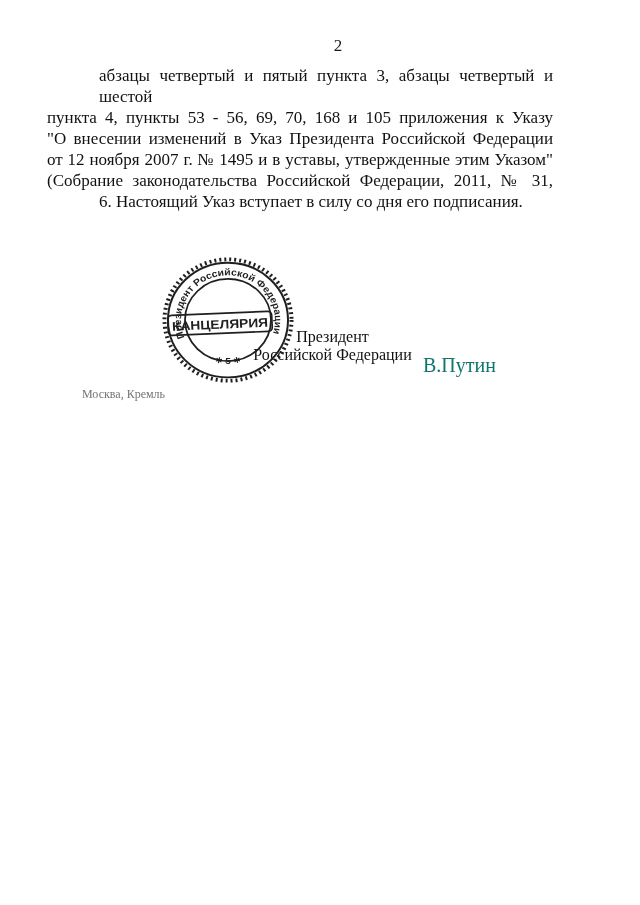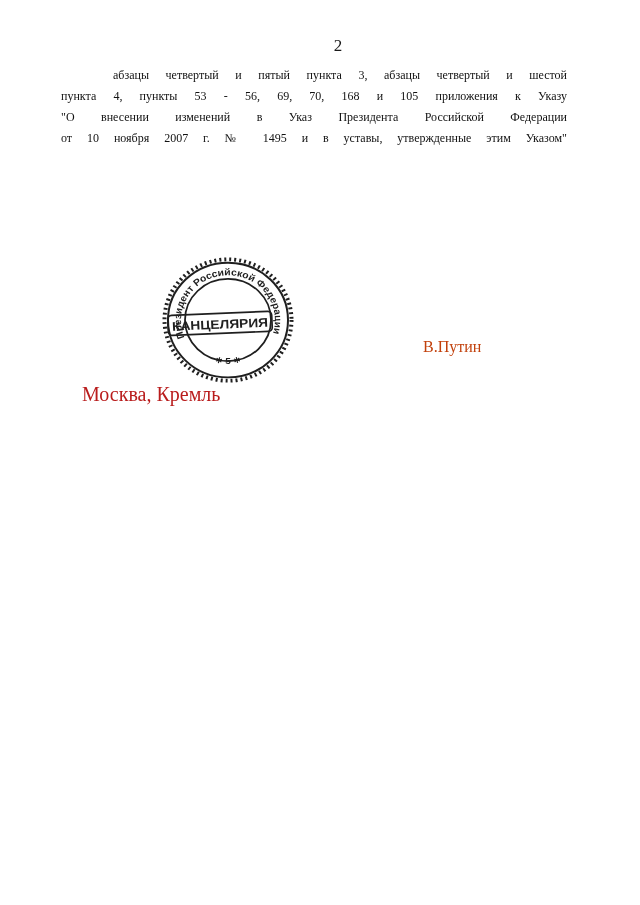--- a/index.html
+++ b/index.html
@@ -21,24 +21,24 @@
     left: 61px;
     top: 36px;
     width: 554px;
     text-align: center;
     font-size: 17px;
     line-height: 20px;
     color: #1a1a1a;
   }
   .body-text {
     position: absolute;
-    left: 61px;
+    left: 47px;
     top: 65px;
     width: 506px;
-    font-size: 12px;
+    font-size: 17px;
     line-height: 21px;
     color: #111111;
   }
   .body-text .line {
     width: 506px;
   }
   .body-text .line.justify {
     text-align: justify;
     text-align-last: justify;
   }
@@ -53,33 +53,33 @@
     width: 185px;
     text-align: center;
     font-size: 16px;
     line-height: 18px;
     color: #111111;
     z-index: 1;
   }
   .signature-name {
     position: absolute;
     left: 423px;
-    top: 338px;
-    font-size: 16px;
+    top: 356px;
+    font-size: 20px;
     line-height: 18px;
-    color: #c2410c;
+    color: #0f766e;
     z-index: 1;
   }
   .footer-block {
     position: absolute;
     left: 82px;
     top: 385px;
-    font-size: 20px;
+    font-size: 12px;
     line-height: 18.6px;
-    color: #b91c1c;
+    color: #737373;
     z-index: 1;
   }
   .stamp {
     position: absolute;
     left: 158px;
     top: 257px;
     width: 140px;
     height: 128px;
     z-index: 3;
   }
@@ -95,23 +95,29 @@
 <body>
 
 <div class="page">
 
   <div class="page-number">2</div>
 
   <div class="body-text">
     <div class="line justify indent">абзацы четвертый и пятый пункта 3, абзацы четвертый и шестой</div>
     <div class="line justify">пункта 4, пункты 53 - 56, 69, 70, 168 и 105 приложения к Указу</div>
     <div class="line justify">"О внесении изменений в Указ Президента Российской Федерации</div>
-    <div class="line justify">от 10 ноября 2007 г. № 1495 и в уставы, утвержденные этим Указом"</div>
+    <div class="line justify">от 12 ноября 2007 г. № 1495 и в уставы, утвержденные этим Указом"</div>
+    <div class="line justify">(Собрание законодательства Российской Федерации, 2011, № 31,</div>
+    <div class="line indent">6. Настоящий Указ вступает в силу со дня его подписания.</div>
   </div>
 
+  <div class="signature-block">
+    <div>Президент</div>
+    <div>Российской Федерации</div>
+  </div>
 
   <div class="signature-name">В.Путин</div>
 
   <div class="footer-block">
     <div>Москва, Кремль</div>
   </div>
 
   <div class="stamp">
     <svg width="140" height="128" viewBox="0 0 140 134" preserveAspectRatio="none">
       <defs>

